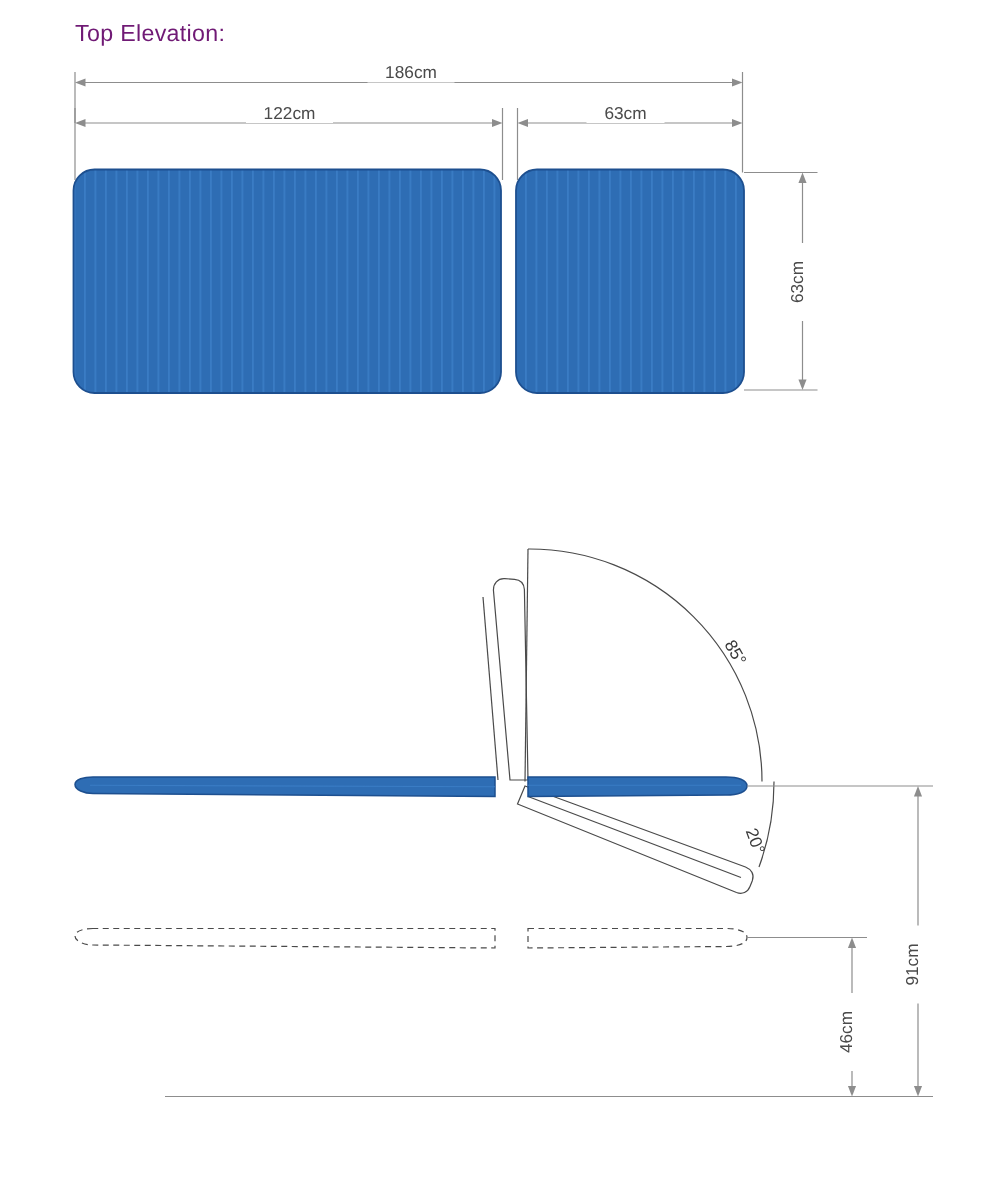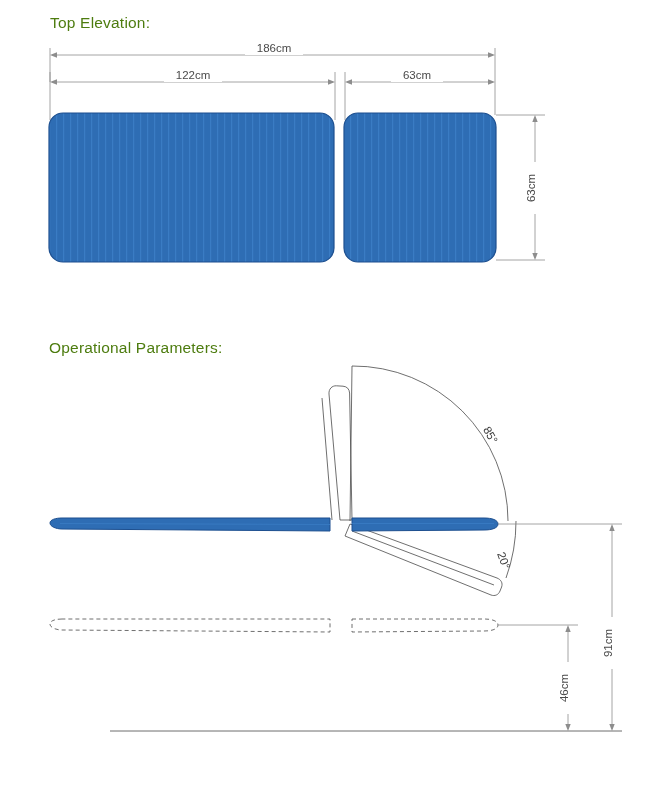--- a/index.html
+++ b/index.html
@@ -18,21 +18,21 @@
   .page {
     position: absolute;
     left: 0; top: 0;
     width: 663px;
     height: 794px;
   }
   .section-title {
     position: absolute;
     font-size: 15.5px;
     font-weight: 400;
-    color: #4d7c0f;
+    color: #701a75;
     letter-spacing: 0.2px;
     white-space: nowrap;
   }
   #title-top { left: 50px; top: 14px; }
   #title-ops { left: 49px; top: 339px; }
 
   svg.diagram {
     position: absolute;
     left: 0; top: 0;
     width: 663px;
@@ -50,21 +50,20 @@
     fill: #3a3a3a;
   }
 </style>
 </head>
 <body>
 
 <div class="page">
 
   <div class="section-title" id="title-top">Top Elevation:</div>
 
-  <div class="section-title" id="title-ops">Operational Parameters:</div>
 
   <svg class="diagram" viewBox="0 0 663 794">
     <defs>
       <pattern id="stripes" width="7" height="7" patternUnits="userSpaceOnUse">
         <rect width="7" height="7" fill="#2e6db4"></rect>
         <rect x="0" y="0" width="1.2" height="7" fill="#3a7cc4"></rect>
       </pattern>
       <pattern id="stripes2" width="7" height="7" patternUnits="userSpaceOnUse">
         <rect width="7" height="7" fill="#2e6db4"></rect>
         <rect x="0" y="0" width="1.2" height="7" fill="#3a7cc4"></rect>

